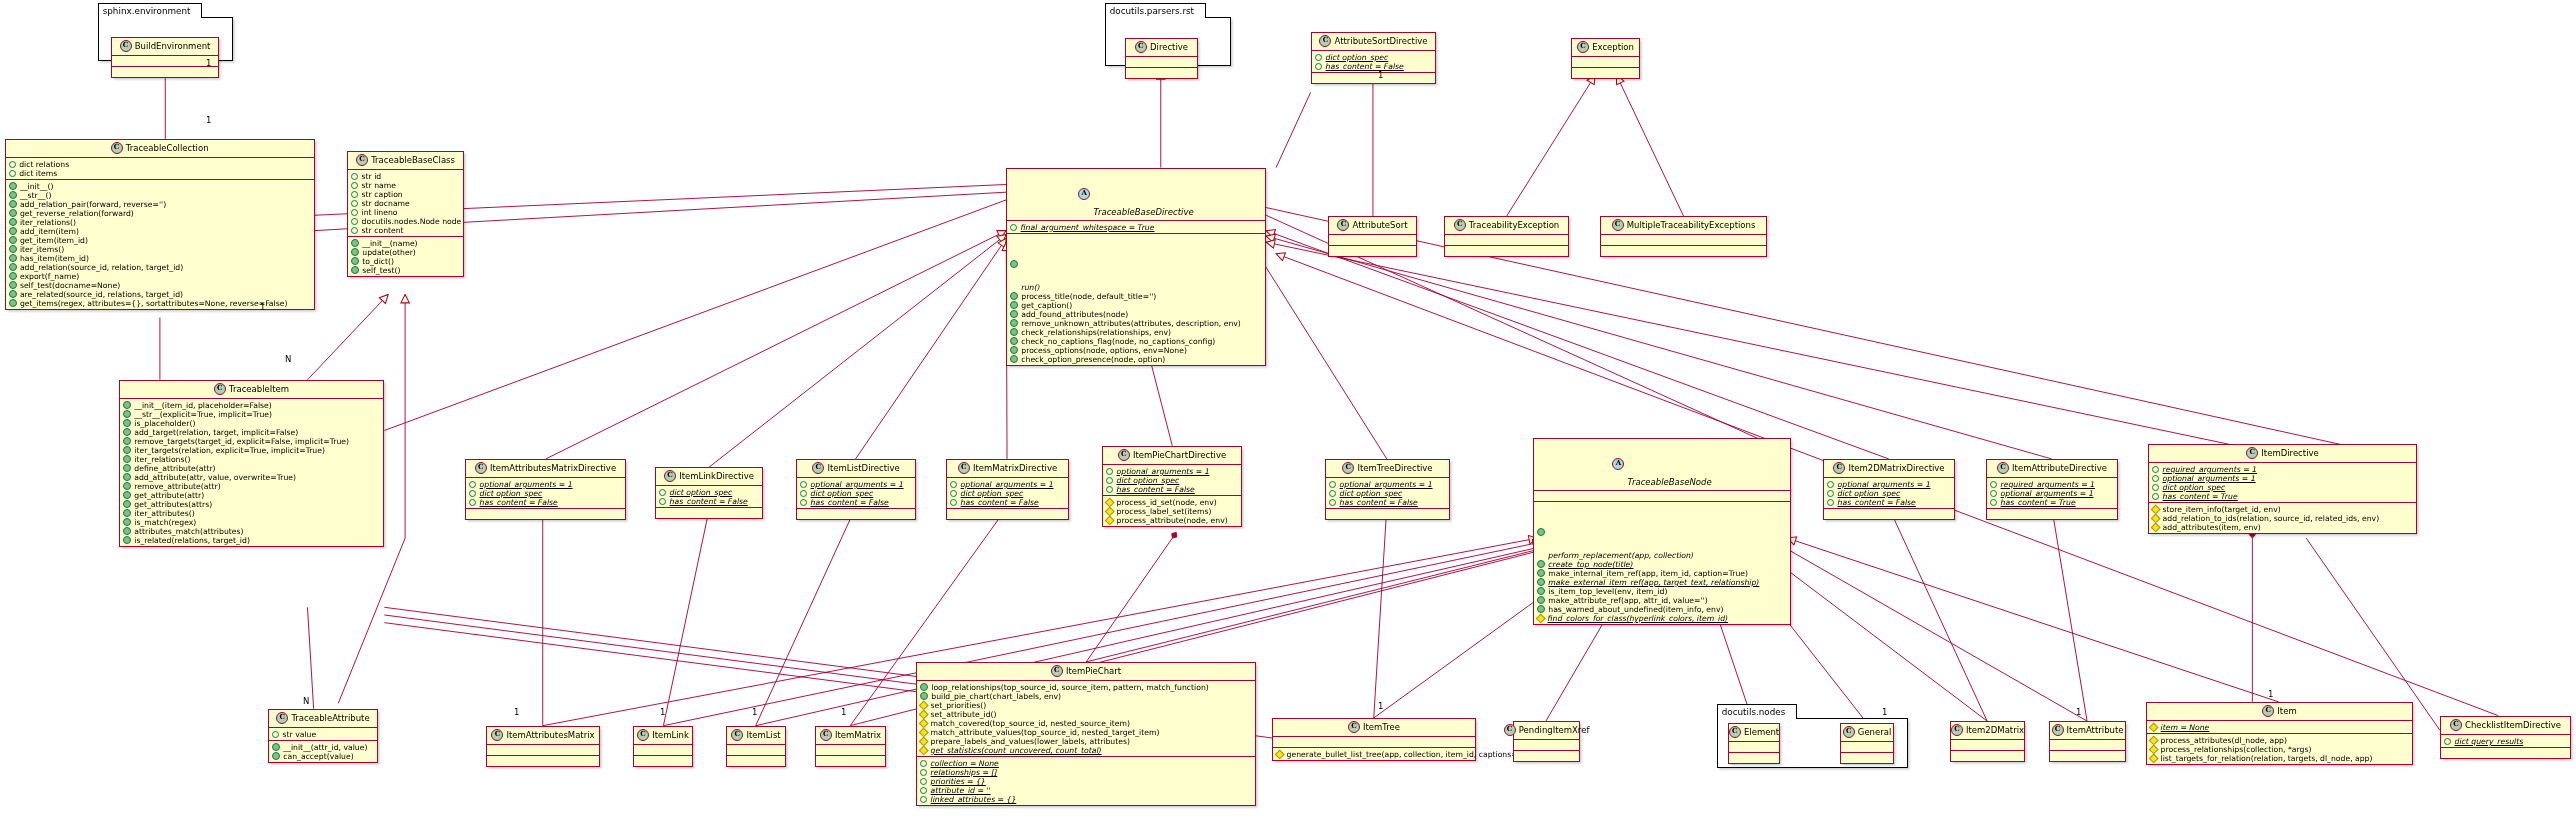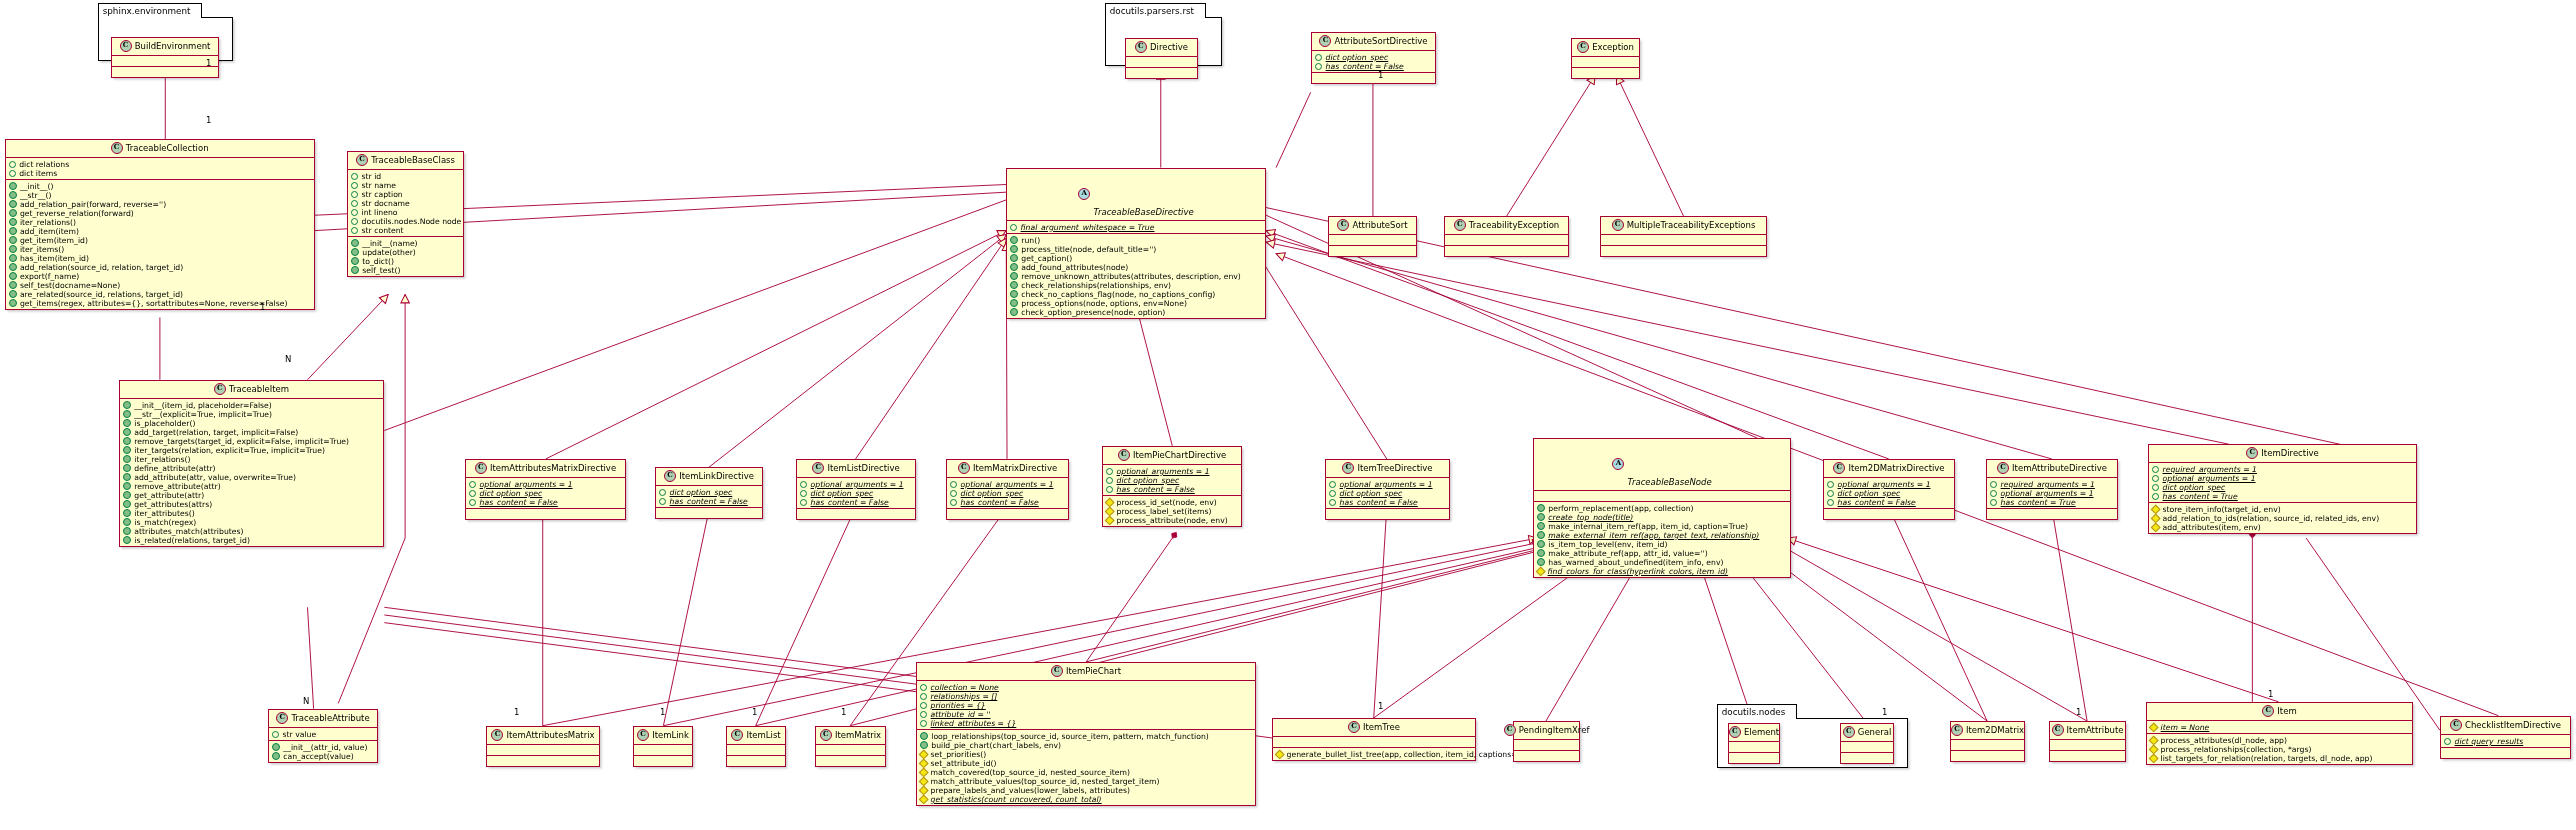--- a/index.html
+++ b/index.html
@@ -50,21 +50,21 @@
   }
   .mk{flex:none;display:inline-block;width:6.1px;height:6.1px;}
   .mk.pub{border-radius:50%;background:#84BE84;border:0.8px solid #038048;}
   .mk.prot{border-radius:50%;background:transparent;border:0.9px solid #038048;width:5.4px;height:5.4px;}
   .mk.pkg{
     background:#F4E90F;border:0.8px solid #B38D22;
     width:5.4px;height:5.4px;transform:rotate(45deg);
   }
   .txt{display:inline-block;}
   .txt.u{text-decoration:underline;font-style:italic;}
-  .txt.i{}
+  .txt.i{font-style:italic;margin-top:47px;}
 
   
   .pkg-box{
     position:absolute;
     background:#FFFFFF;
     border:1.1px solid #000000;
     box-shadow:2.3px 2.3px 2.3px rgba(0,0,0,0.22);
     box-sizing:border-box;
     z-index:3;
   }
@@ -178,21 +178,21 @@
       <path d="M1647,280 L2330,590"></path>
       <path d="M500,790 L1192,880"></path>
       <path d="M500,800 L1192,890"></path>
       <path d="M500,810 L1655,960"></path>
     </g>
   </svg>
 
   <div class="pkg-box" style="left:98px;top:17px;width:135px;height:44px;">
     <div class="pkg-tab">sphinx.environment</div>
   </div>
-  <div class="pkg-box" style="left:1105px;top:17px;width:117px;height:49px;">
+  <div class="pkg-box" style="left:1105px;top:17px;width:126px;height:49px;">
     <div class="pkg-tab">docutils.parsers.rst</div>
   </div>
   <div class="pkg-box" style="left:1717px;top:718px;width:191px;height:50px;">
     <div class="pkg-tab">docutils.nodes</div>
   </div>
 
   <div id="class-layer">
       <div class="cls" style="left: 111px; top: 37px; width: 108px;">
         <div class="title">
           <span class="badge">C</span>
@@ -786,72 +786,72 @@
           </div>
         </div>
       </div>
       <div class="cls" style="left: 916px; top: 662px; width: 340px;">
         <div class="title">
           <span class="badge">C</span>
           <span class="name">ItemPieChart</span>
         </div>
         <div class="sect">
           <div class="row">
+            <span class="mk pub"></span>
+            <span class="txt">loop_relationships(top_source_id, source_item, pattern, match_function)</span>
+          </div>
+          <div class="row">
+            <span class="mk pub"></span>
+            <span class="txt">build_pie_chart(chart_labels, env)</span>
+          </div>
+          <div class="row">
+            <span class="mk pkg"></span>
+            <span class="txt">set_priorities()</span>
+          </div>
+          <div class="row">
+            <span class="mk pkg"></span>
+            <span class="txt">set_attribute_id()</span>
+          </div>
+          <div class="row">
+            <span class="mk pkg"></span>
+            <span class="txt">match_covered(top_source_id, nested_source_item)</span>
+          </div>
+          <div class="row">
+            <span class="mk pkg"></span>
+            <span class="txt">match_attribute_values(top_source_id, nested_target_item)</span>
+          </div>
+          <div class="row">
+            <span class="mk pkg"></span>
+            <span class="txt">prepare_labels_and_values(lower_labels, attributes)</span>
+          </div>
+          <div class="row">
+            <span class="mk pkg"></span>
+            <span class="txt u">get_statistics(count_uncovered, count_total)</span>
+          </div>
+        </div>
+        <div class="sect">
+          <div class="row">
             <span class="mk prot"></span>
             <span class="txt u">collection = None</span>
           </div>
           <div class="row">
             <span class="mk prot"></span>
             <span class="txt u">relationships = []</span>
           </div>
           <div class="row">
             <span class="mk prot"></span>
             <span class="txt u">priorities = {}</span>
           </div>
           <div class="row">
             <span class="mk prot"></span>
             <span class="txt u">attribute_id = ''</span>
           </div>
           <div class="row">
             <span class="mk prot"></span>
             <span class="txt u">linked_attributes = {}</span>
-          </div>
-        </div>
-        <div class="sect">
-          <div class="row">
-            <span class="mk pub"></span>
-            <span class="txt">loop_relationships(top_source_id, source_item, pattern, match_function)</span>
-          </div>
-          <div class="row">
-            <span class="mk pub"></span>
-            <span class="txt">build_pie_chart(chart_labels, env)</span>
-          </div>
-          <div class="row">
-            <span class="mk pkg"></span>
-            <span class="txt">set_priorities()</span>
-          </div>
-          <div class="row">
-            <span class="mk pkg"></span>
-            <span class="txt">set_attribute_id()</span>
-          </div>
-          <div class="row">
-            <span class="mk pkg"></span>
-            <span class="txt">match_covered(top_source_id, nested_source_item)</span>
-          </div>
-          <div class="row">
-            <span class="mk pkg"></span>
-            <span class="txt">match_attribute_values(top_source_id, nested_target_item)</span>
-          </div>
-          <div class="row">
-            <span class="mk pkg"></span>
-            <span class="txt">prepare_labels_and_values(lower_labels, attributes)</span>
-          </div>
-          <div class="row">
-            <span class="mk pkg"></span>
-            <span class="txt u">get_statistics(count_uncovered, count_total)</span>
           </div>
         </div>
       </div>
       <div class="cls" style="left: 1272px; top: 718px; width: 204px;">
         <div class="title">
           <span class="badge">C</span>
           <span class="name">ItemTree</span>
         </div>
         <div class="sect empty"></div>
         <div class="sect">

